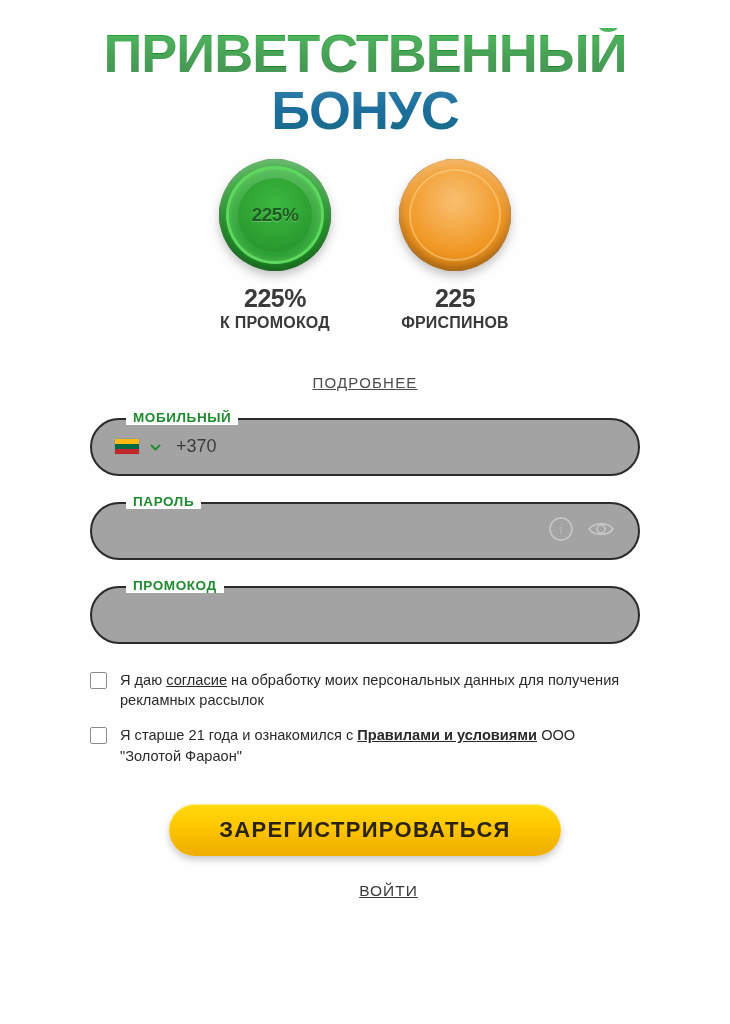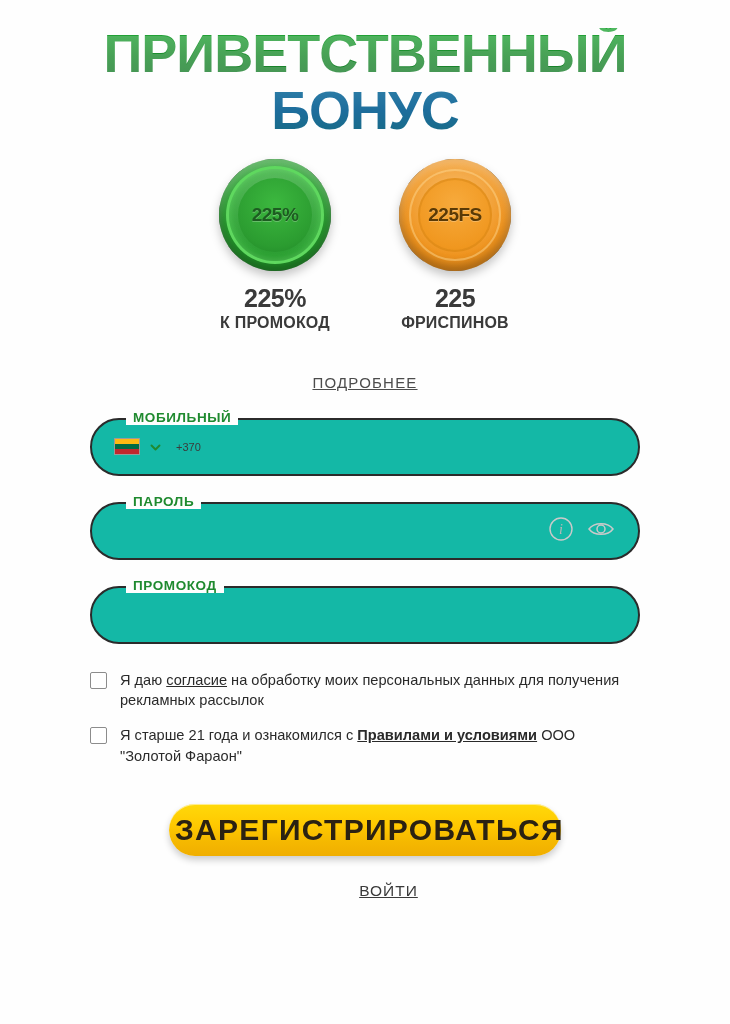--- a/index.html
+++ b/index.html
@@ -136,21 +136,21 @@
   }
 
   
   .form { margin: 26px 90px 0 90px; }
   .field {
     position: relative;
     height: 58px;
     border: 2px solid #2b2b2b;
     border-radius: 29px;
     margin-bottom: 26px;
-    background: #14b8a6;
+    background: #a3a3a3;
     display: flex;
     align-items: center;
     padding: 0 22px;
   }
   .field .legend {
     position: absolute;
     top: -9px; left: 34px;
     background: #fefefe;
     padding: 0 7px;
     font-size: 13.5px;
@@ -168,21 +168,21 @@
     background: linear-gradient(180deg,
        #fdb913 0 33.33%, #006a44 33.33% 66.66%, #c1272d 66.66% 100%);
   }
   .chevron {
     margin-left: 9px;
     width: 13px; height: 13px;
     display: inline-block;
   }
   .dial-code {
     margin-left: 14px;
-    font-size: 11px;
+    font-size: 18px;
     color: #3b3b3b;
   }
   .phone-input, .text-input {
     border: 0; outline: 0; background: transparent;
     font-family: "Liberation Sans", sans-serif;
     font-size: 17px; color: #222;
     flex: 1; margin-left: 8px; height: 30px;
   }
   .pw-icons {
     margin-left: auto;
@@ -219,21 +219,21 @@
   .consent-text a.strong { font-weight: bold; text-align: center; }
 
   
   .submit-wrap { text-align: center; margin-top: 38px; }
   .submit-btn {
     width: 392px; height: 52px;
     border: 0;
     border-radius: 34px;
     cursor: pointer;
     font-family: "Liberation Sans", sans-serif;
-    font-size: 30px; font-weight: bold;
+    font-size: 22px; font-weight: bold;
     letter-spacing: 1.3px;
     color: #2b2212;
     background: linear-gradient(180deg, #ffd90a 0%, #ffc800 42%, #f6ba00 68%, #f0ae00 100%);
     box-shadow: 0 4px 7px rgba(0,0,0,.2), inset 0 1px 0 rgba(255,255,255,.55);
   }
 
   .login-wrap { text-align: center; margin-top: 26px; padding-left: 47px; }
   .login-link {
     font-size: 15.5px; color: #3a3a3a;
     text-decoration: underline; letter-spacing: 1px;
@@ -263,23 +263,20 @@
       </div>
       <div class="bonus-amount">225%</div>
       <div class="bonus-caption">К ПРОМОКОД</div>
     </div>
 
     <div class="bonus-item">
       <div class="chip orange">
         <div class="edge"></div>
         <div class="body"></div>
         <div class="ring"></div>
-        <div class="face">
-          <span>225FS</span>
-        </div>
       </div>
       <div class="bonus-amount">225</div>
       <div class="bonus-caption">ФРИСПИНОВ</div>
     </div>
 
   </div>
 
   <div class="details-wrap">
     <span class="details-link">ПОДРОБНЕЕ</span>
   </div>

